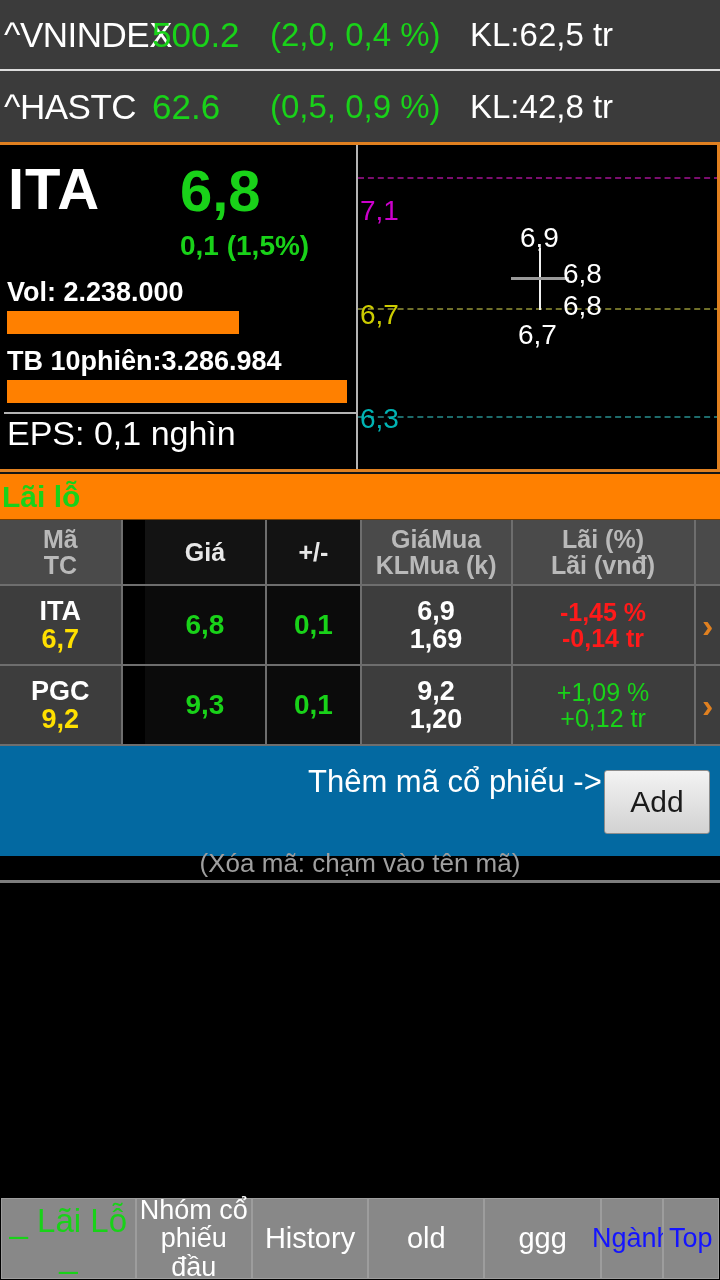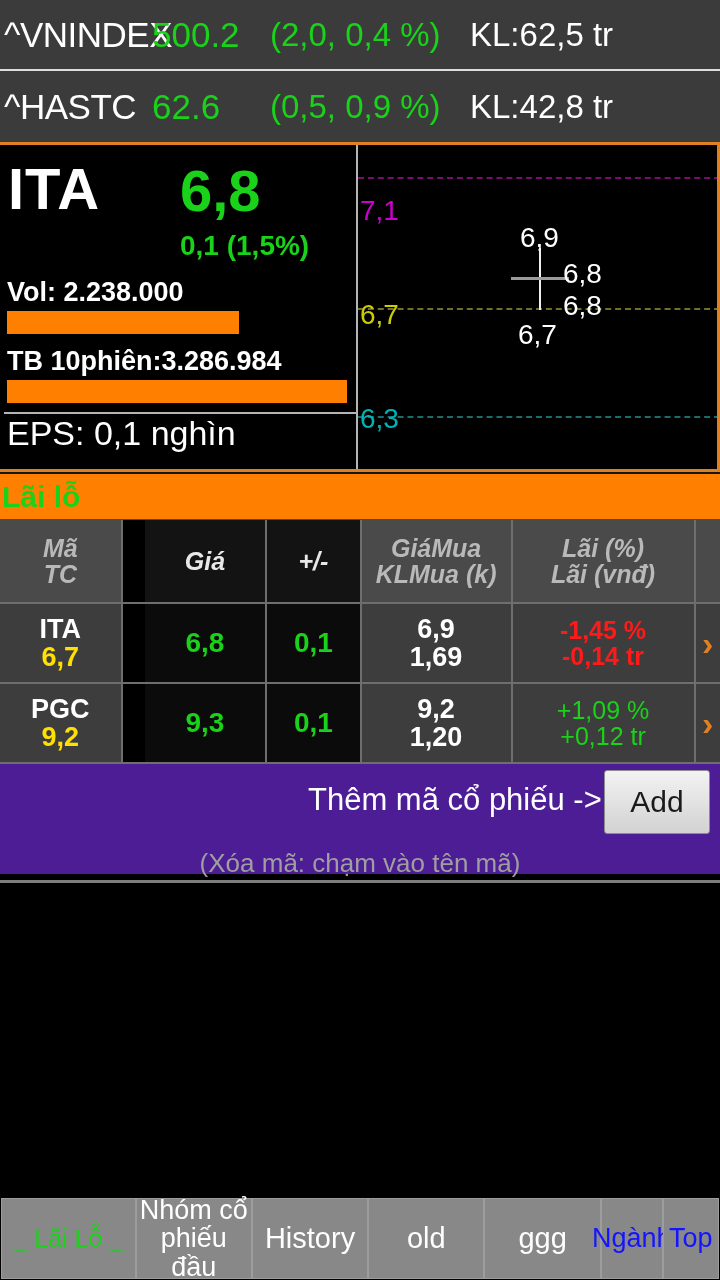--- a/index.html
+++ b/index.html
@@ -92,21 +92,21 @@
     border-top: 2px solid #161616; border-bottom: 1px solid #7a4000;
   }
   .banner span {
     color: #19d219; font-size: 30px; font-weight: bold;
     padding-left: 2px; line-height: 30px;
   }
 
   
   .tbl { width: 720px; }
   .trow { display: flex; height: 80px; border-bottom: 2px solid #6e6e6e; }
-  .thead { height: 84px; font-style: italic; }
+  .thead { height: 66px; }
   .cell {
     display: flex; flex-direction: column;
     align-items: center; justify-content: center;
     border-right: 2px solid #6e6e6e; text-align: center;
     line-height: 1.04;
   }
   .c-ma { width: 130px; }
   .c-gia { width: 130px; margin-left: 22px; }
   .c-pm { width: 100px; }
   .c-buy { width: 160px; }
@@ -126,21 +126,21 @@
   .green-t { color: #19d219; font-size: 25px; font-weight: normal; }
   .chev {
     color: #e08020; font-size: 34px; font-weight: bold;
     line-height: 1; background: #3d3d3d;
     width: 100%; height: 100%;
     display: flex; align-items: center; justify-content: center;
   }
 
   
   .addwrap {
-    position: relative; height: 110px; background: #4c1d95;
+    position: relative; height: 110px; background: #0369a1;
     display: flex; align-items: flex-start;
   }
   .addlabel {
     position: absolute; left: 308px; top: 18px;
     color: #fff; font-size: 31px;
   }
   .addbtn {
     position: absolute; left: 604px; top: 770px;
     width: 106px; height: 64px;
     background: linear-gradient(#f3f3f3, #d2d2d2);
@@ -164,21 +164,21 @@
     background: #000; display: flex; align-items: center;
     padding: 0 1px;
   }
   .navbtn {
     height: 81px; background: #888888;
     border: 1px solid #9d9d9d;
     display: flex; align-items: center; justify-content: center;
     text-align: center; line-height: 1.06;
     color: #fff; font-size: 29px; padding: 0 2px;
   }
-  .nb1 { width: 139px; color: #19d219; font-size: 25px; }
+  .nb1 { width: 139px; color: #19d219; font-size: 33px; }
   .nb2 { width: 120px; font-size: 27px; }
   .nb3 { width: 120px; }
   .nb4 { width: 120px; }
   .nb5 { width: 120px; }
   .nb6 { width: 62px; color: #1414ff; font-size: 27px; }
   .nb7 { width: 58px; color: #1414ff; font-size: 27px; }
 </style>
 </head>
 <body>
 

